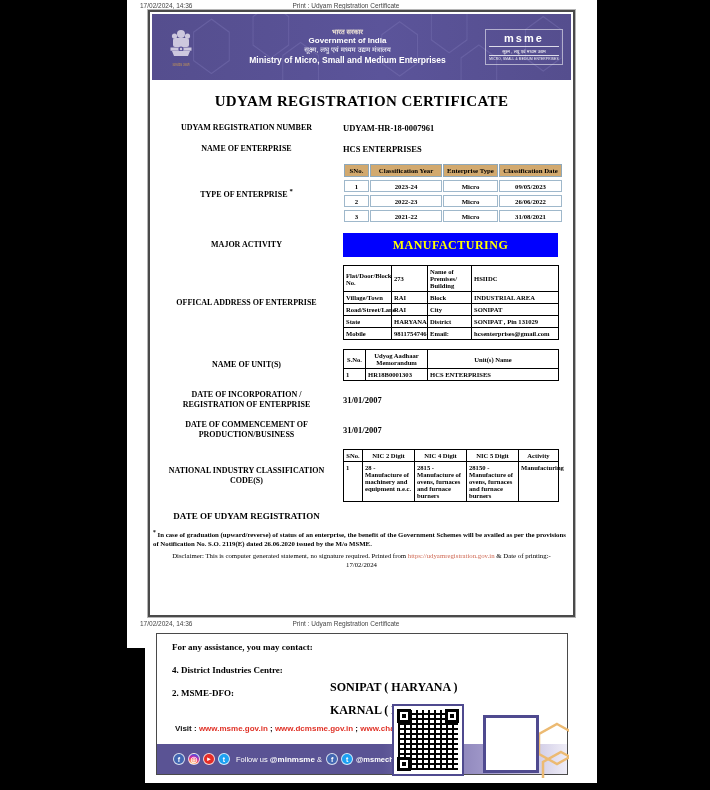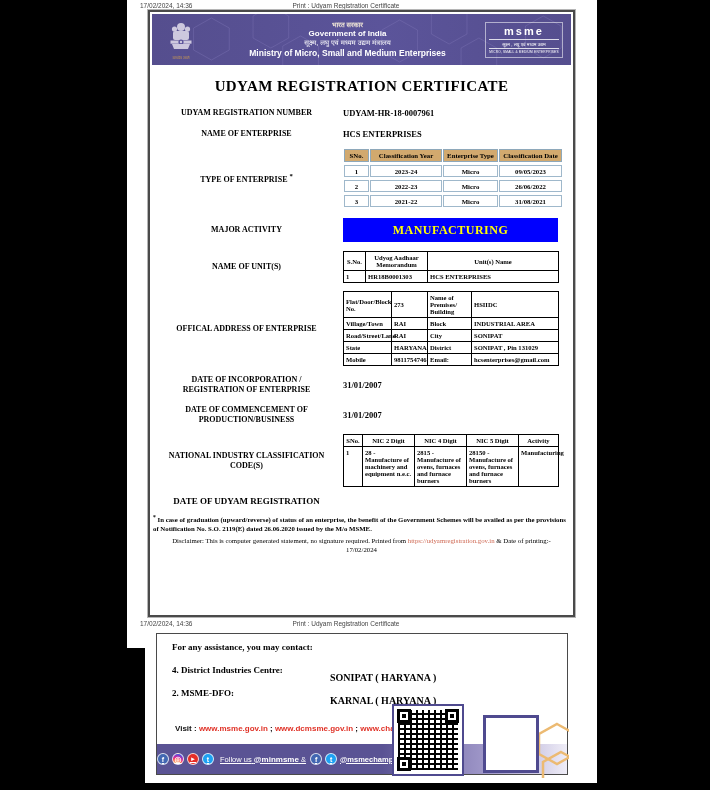--- a/index.html
+++ b/index.html
@@ -14,21 +14,21 @@
                   font-family:"Liberation Sans", sans-serif; font-size:6.5px; color:#444; }
   .print-header .dt { position:absolute; left:13px; top:2px; }
   .print-header .pt { position:absolute; left:50%; transform:translateX(-50%); margin-left:-16px; top:2px; }
   .ph1 { top:0; } .ph2 { top:618px; }
 
   
   .page1 { position:absolute; left:21px; top:10px; width:427px; height:607px;
            border:2px solid #4a4a4a; box-shadow:0 0 0 1px #b5b5b5; background:#fff; }
 
   
-  .banner { position:relative; margin:2px 2px 0 2px; height:51px; overflow:hidden;
+  .banner { position:relative; margin:2px 2px 0 2px; height:66px; overflow:hidden;
             background:linear-gradient(90deg,#554e8e,#5b549a 55%,#554e8e);
             display:flex; align-items:center; color:#fff;
             font-family:"Liberation Sans", sans-serif; }
   .hexes { position:absolute; inset:0; width:100%; height:100%; }
   .emblem { position:relative; width:58px; display:flex; flex-direction:column; align-items:center; z-index:2; }
   .emblem .motto { font-size:3.5px; color:#d8a24a; margin-top:1px; }
   .banner-center { position:relative; flex:1; text-align:center; z-index:2; line-height:1.25; }
   .bc1 { font-size:6.5px; color:#f3e9d8; font-weight:bold; }
   .bc2 { font-size:8px;  font-weight:bold; }
   .bc3 { font-size:7px; }
@@ -72,28 +72,28 @@
   .footnote { margin:7px 3px 0 3px; font-size:6.8px; font-weight:bold; line-height:1.3; text-align:left; }
   .disclaimer { margin:3px 4px 0 4px; font-size:6.8px; text-align:center; line-height:1.3; }
   .disclaimer .lnk { color:#cf6a55; }
   .disc-date { text-align:center; font-size:6.8px; }
 
   
   .page2 { position:absolute; left:11px; top:-15px; width:412px; height:142px;
            border:1.5px solid #4a4a4a; background:#fff; overflow:visible; }
   .assist { position:absolute; left:15px; top:8px; font-size:9px; font-weight:bold; }
   .contact { position:absolute; left:15px; font-size:9px; font-weight:bold; }
-  .contact .cv { position:absolute; left:158px; top:7px; font-size:10px; white-space:nowrap;font-family:Liberation Serif, serif; }
+  .contact .cv { position:absolute; left:158px; top:15px; font-size:12px; white-space:nowrap;font-family:Liberation Serif, serif; }
   .visit { position:absolute; left:18px; top:90px; font-family:"Liberation Sans", sans-serif;
            font-size:8px; font-weight:bold; color:#111; white-space:nowrap; }
   .visit a { color:#e03227; text-decoration:none;margin-top:32px; }
   .footbar { position:absolute; left:0; bottom:0; width:100%; height:30px;
              background:linear-gradient(90deg,#5a5394 0%,#5a5394 55%,#a59dcd 82%,#efedf7 100%);
-             display:flex; align-items:center; padding-left:0;
-             font-family:"Liberation Sans", sans-serif; color:#fff; font-size:7.5px;text-decoration:underline; }
+             display:flex; align-items:center; padding-left:16px;
+             font-family:"Liberation Sans", sans-serif; color:#fff; font-size:7.5px; }
   .ic { width:12px; height:12px; border-radius:50%; margin-right:3px; display:flex;
         align-items:center; justify-content:center; color:#fff; font-weight:bold;
         font-size:7px; border:1px solid rgba(255,255,255,.8); flex:none; }
   .ic-fb { background:#4267b2; } .ic-tw { background:#1da1f2; }
   .ic-ig { background:radial-gradient(circle at 30% 110%,#fdf497 0%,#fd5949 45%,#d6249f 60%,#285aeb 90%); }
   .ic-yt { background:#e52d27; }
   .ic-fb::before{content:"f";} .ic-tw::before{content:"t";}
   .ic-ig::before{content:"◎"; font-size:8px;} .ic-yt::before{content:"►"; font-size:6px;}
   .follow { margin:0 4px 0 3px; white-space:nowrap; }
   .follow b { font-size:8px; }
@@ -223,47 +223,20 @@
     </div>
 
     <div class="row" style="margin-top:8px">
       <div class="lbl">MAJOR ACTIVITY</div>
       <div class="vwrap">
           <div class="major">MANUFACTURING</div>
         </div>
     </div>
 
 
-    <div class="row" style="margin-top:9px">
-      <div class="lbl">NAME OF UNIT(S)</div>
-      <div class="vwrap">
-        <table class="blk">
-          <colgroup>
-              <col style="width:22px">
-              <col style="width:62px">
-              <col style="width:131px">
-            </colgroup>
-          <thead>
-              <tr>
-                <th>S.No.</th>
-                <th>Udyog Aadhaar Memorandum</th>
-                <th>Unit(s) Name</th>
-              </tr>
-            </thead>
-          <tbody>
-              <tr>
-                <td>1</td>
-                <td>HR18B0001303</td>
-                <td>HCS ENTERPRISES</td>
-              </tr>
-            </tbody>
-        </table>
-      </div>
-    </div>
-
     <div class="row" style="margin-top:8px">
       <div class="lbl">OFFICAL ADDRESS OF ENTERPRISE</div>
       <div class="vwrap">
         <table class="blk">
           <colgroup>
               <col style="width:48px">
               <col style="width:36px">
               <col style="width:44px">
               <col style="width:87px">
             </colgroup>
@@ -290,20 +263,47 @@
                 <td>State</td>
                 <td>HARYANA</td>
                 <td>District</td>
                 <td>SONIPAT , Pin 131029</td>
               </tr>
               <tr>
                 <td>Mobile</td>
                 <td>9811754746</td>
                 <td>Email:</td>
                 <td>hcsenterprises@gmail.com</td>
+              </tr>
+            </tbody>
+        </table>
+      </div>
+    </div>
+
+    <div class="row" style="margin-top:9px">
+      <div class="lbl">NAME OF UNIT(S)</div>
+      <div class="vwrap">
+        <table class="blk">
+          <colgroup>
+              <col style="width:22px">
+              <col style="width:62px">
+              <col style="width:131px">
+            </colgroup>
+          <thead>
+              <tr>
+                <th>S.No.</th>
+                <th>Udyog Aadhaar Memorandum</th>
+                <th>Unit(s) Name</th>
+              </tr>
+            </thead>
+          <tbody>
+              <tr>
+                <td>1</td>
+                <td>HR18B0001303</td>
+                <td>HCS ENTERPRISES</td>
               </tr>
             </tbody>
         </table>
       </div>
     </div>
 
     <div class="row" style="margin-top:9px">
       <div class="lbl">DATE OF INCORPORATION / REGISTRATION OF ENTERPRISE</div>
       <div class="val">31/01/2007</div>
     </div>

